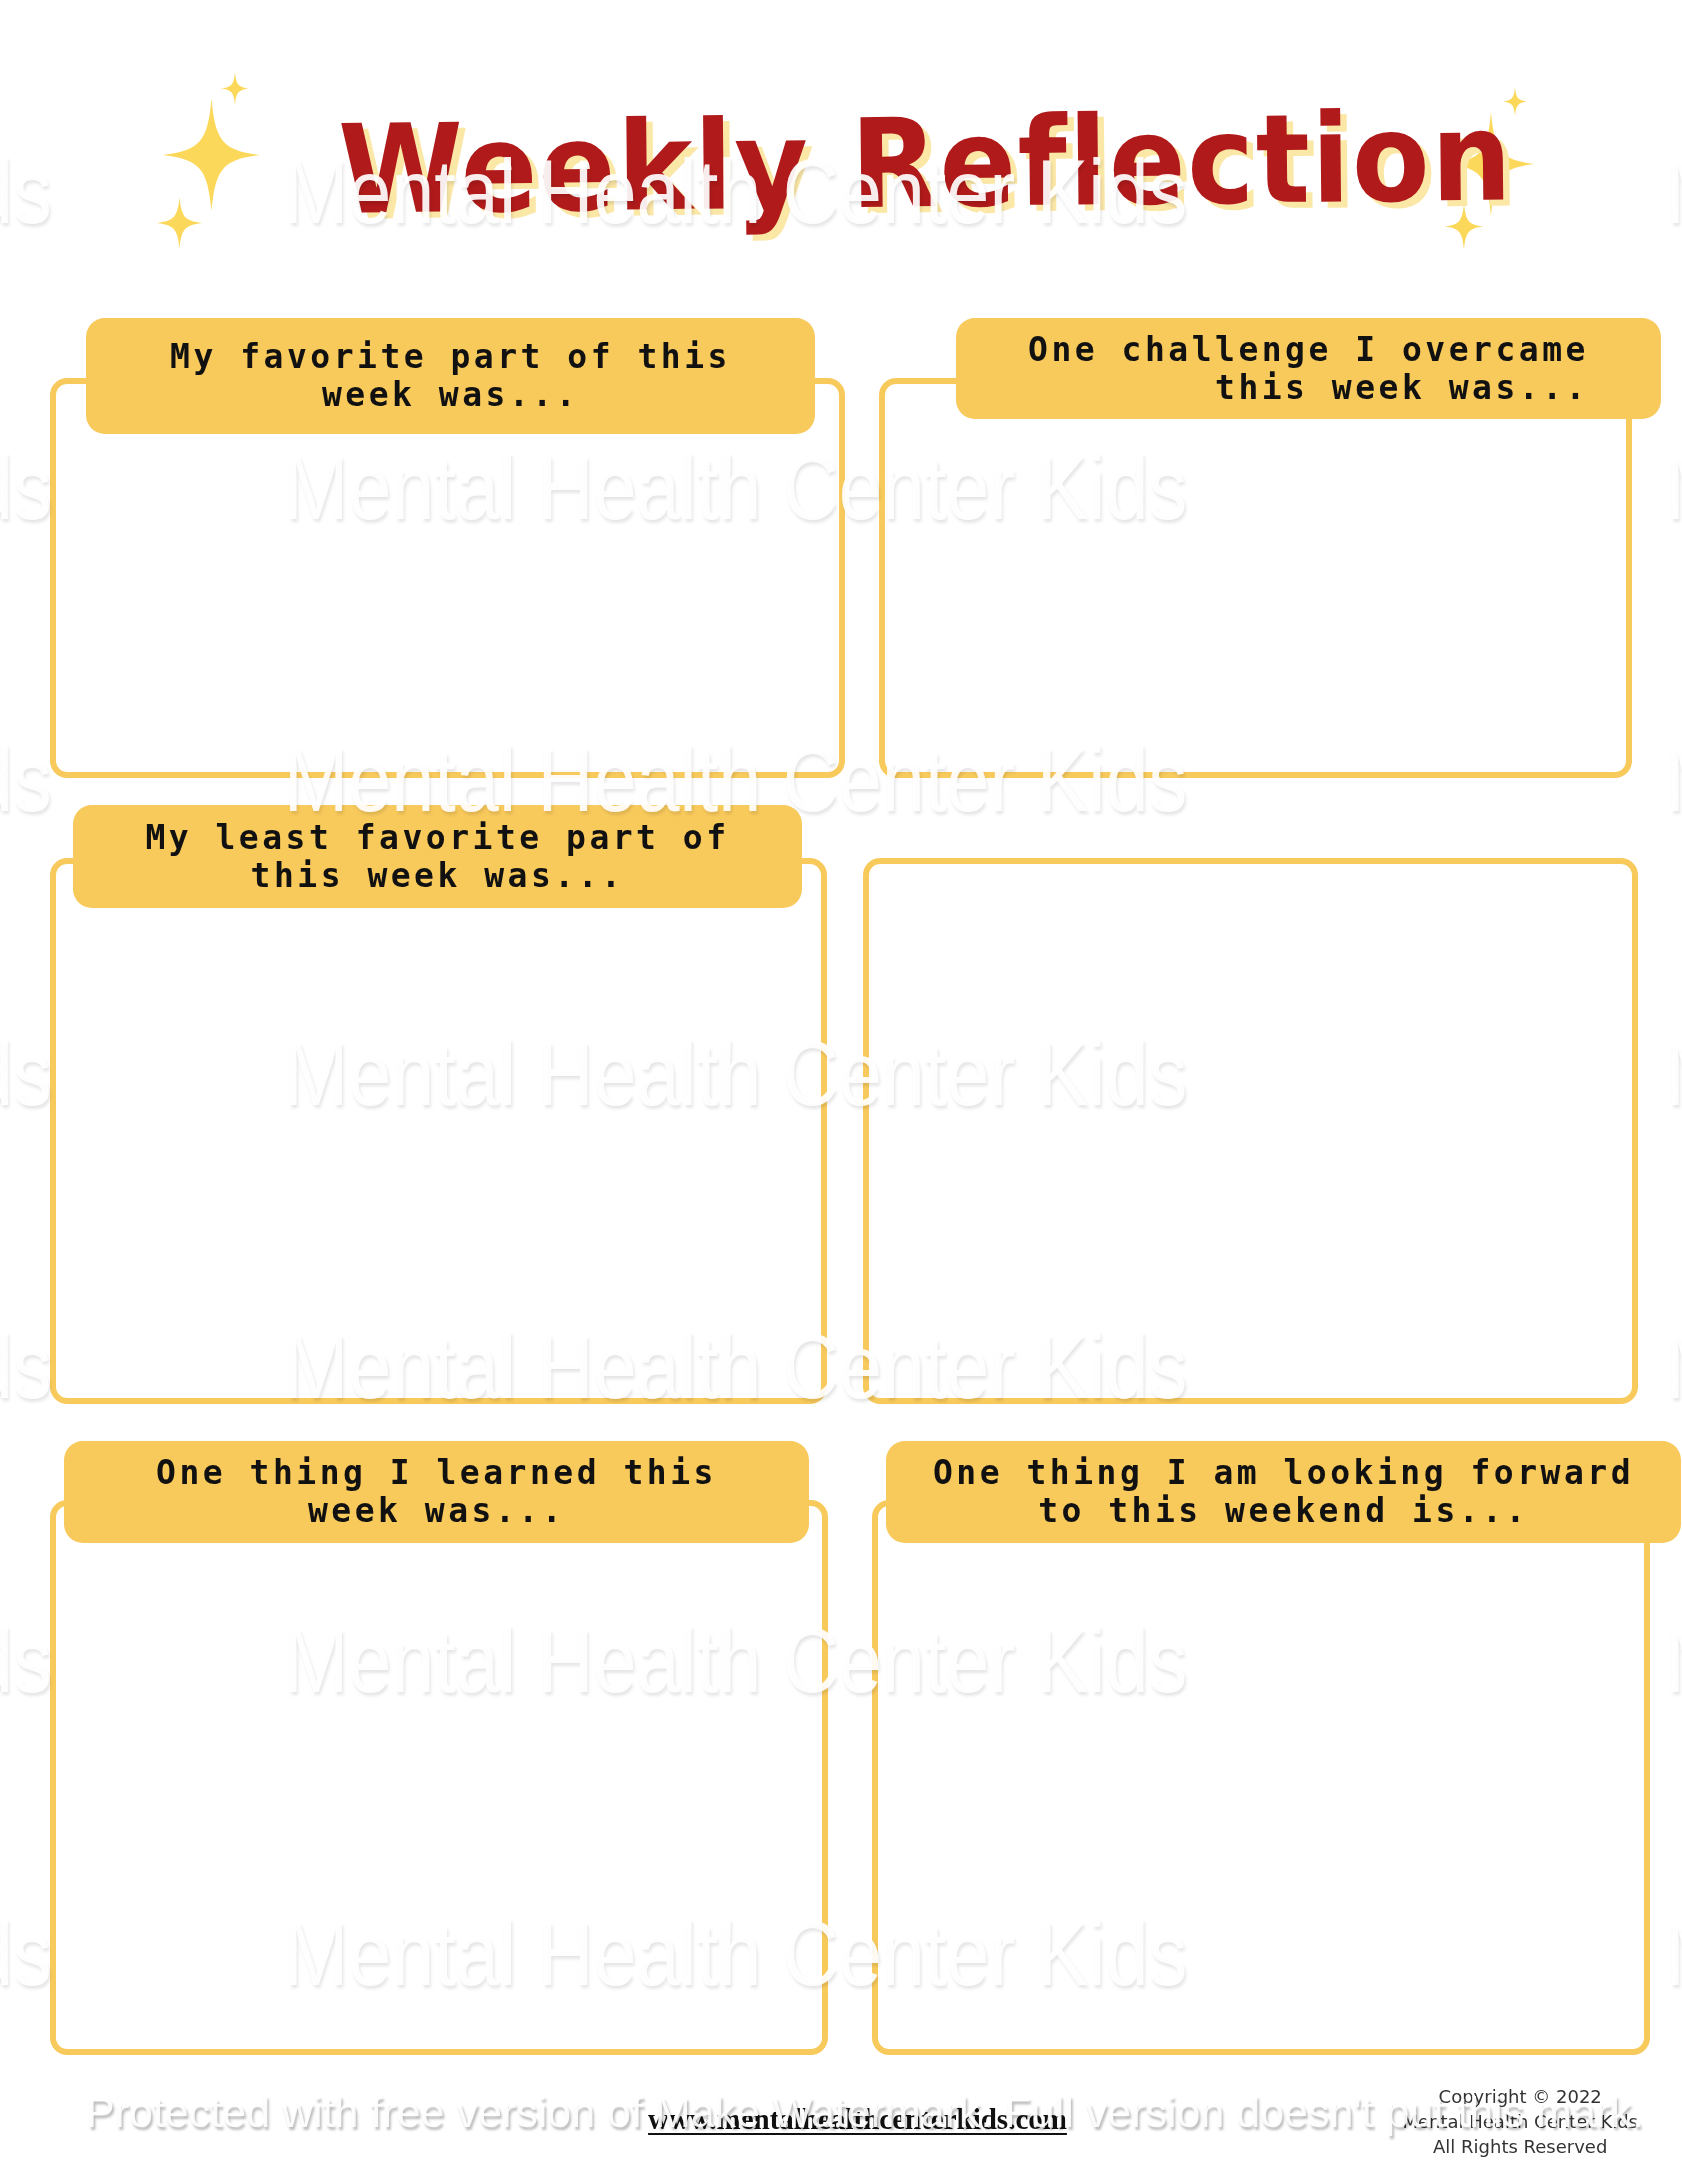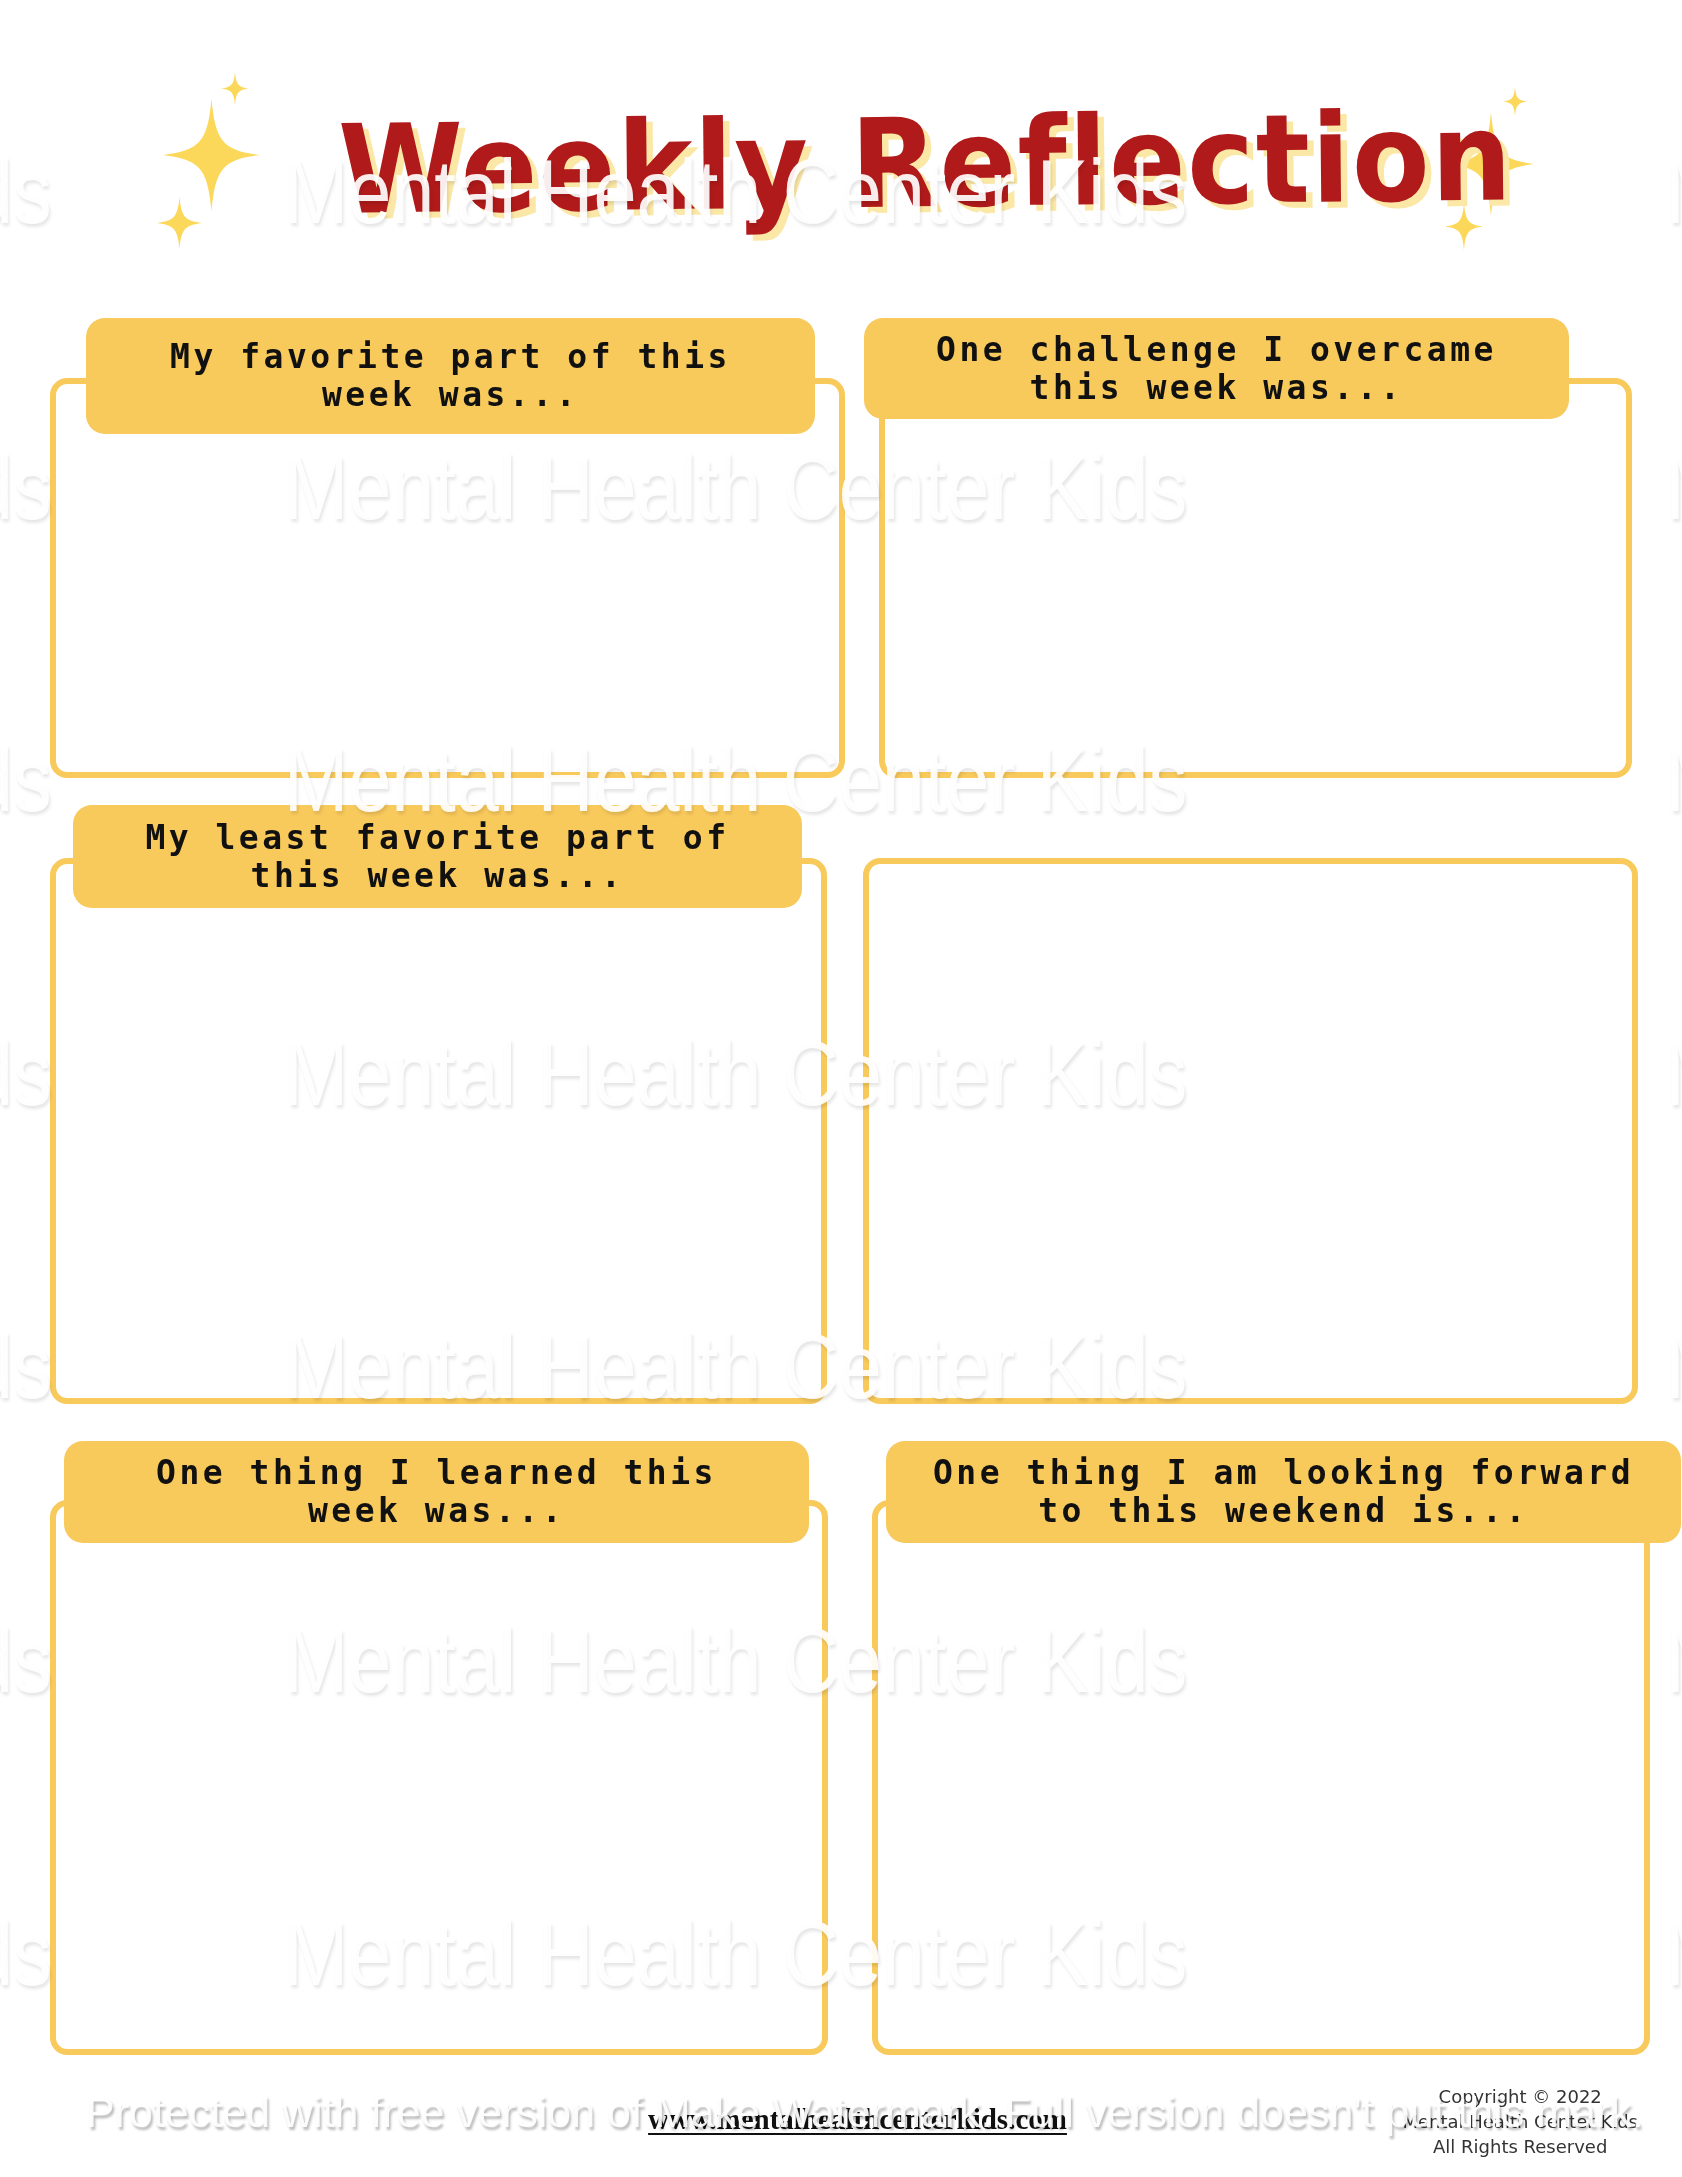--- a/index.html
+++ b/index.html
@@ -103,21 +103,21 @@
 
   <div class="title">Weekly Reflection</div>
 
   <div class="card-box" style="left:50px; top:378px; width:795px; height:400px;"></div>
   <div class="card-header" style="left:86px; top:318px; width:729px; height:116px;">
     <span class="card-header-label">My favorite part of this
 week was...</span>
   </div>
 
   <div class="card-box" style="left:879px; top:378px; width:753px; height:400px;"></div>
-  <div class="card-header" style="left:864px; top:318px; width:705px; height:101px;">
+  <div class="card-header" style="left:956px; top:318px; width:705px; height:101px;text-align:right;">
     <span class="card-header-label">One challenge I overcame
 this week was...</span>
   </div>
 
   <div class="card-box" style="left:50px; top:858px; width:777px; height:546px;"></div>
   <div class="card-header" style="left:73px; top:805px; width:729px; height:103px;">
     <span class="card-header-label">My least favorite part of
 this week was...</span>
   </div>
 

